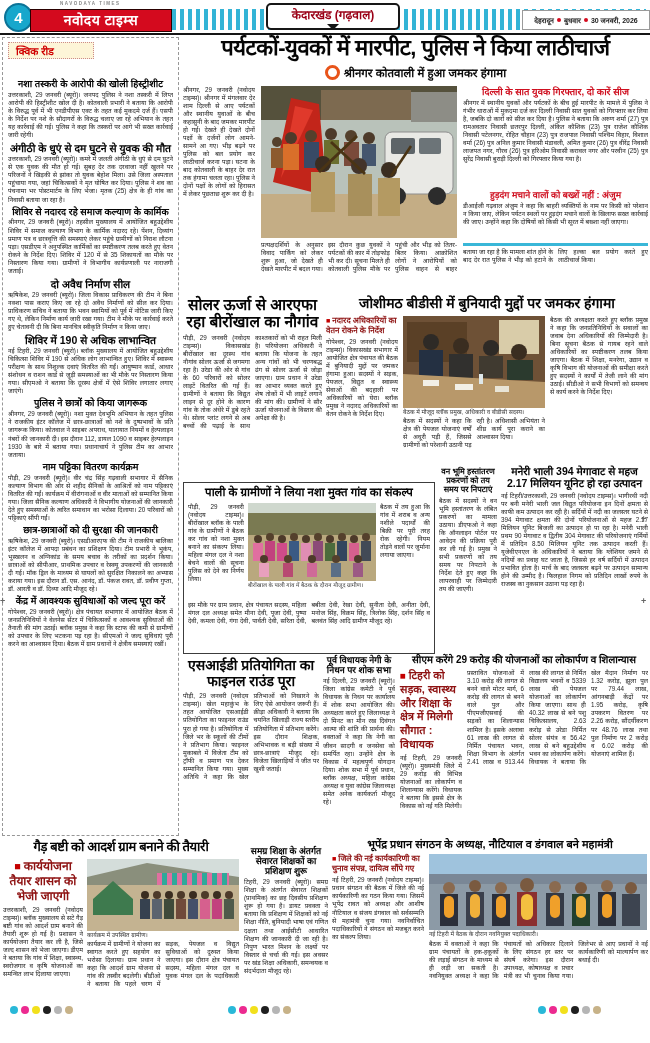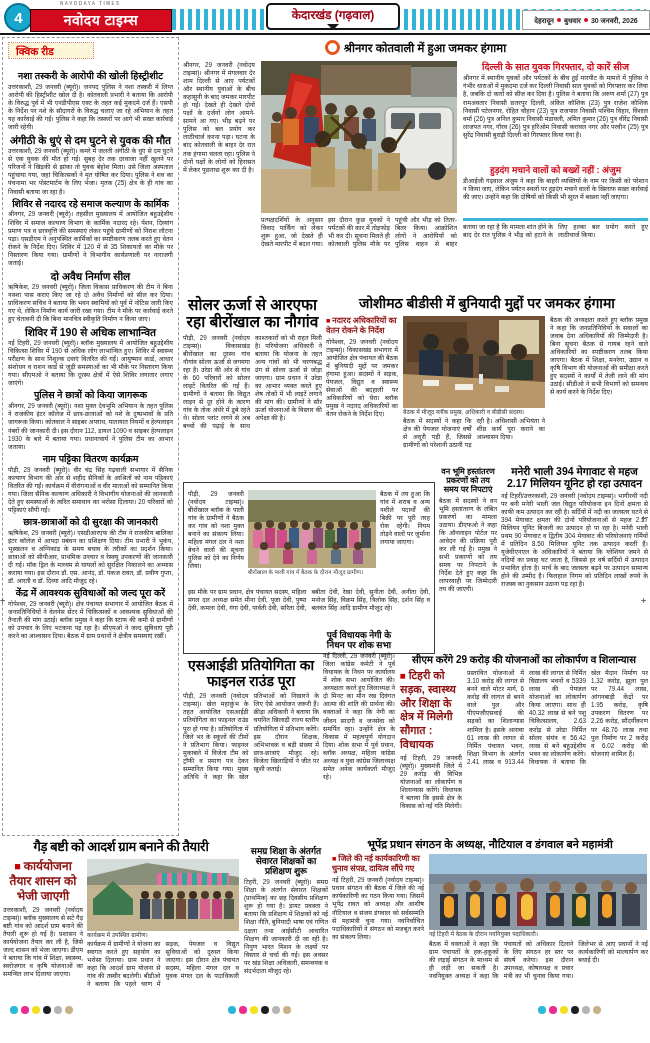--- a/index.html
+++ b/index.html
@@ -25,40 +25,40 @@
   .hl{font-weight:900;color:#050505;line-height:1.12;text-align:center;}
   .nowrap{white-space:nowrap;}
   .jbody{font-size:6.3px;line-height:1.28;text-align:justify;color:#1d1d1d;overflow:hidden;}
   .cap{font-size:6px;color:#333;line-height:1.2;padding:1px 0;}
   .redhead{color:#cf1020;font-weight:900;text-align:center;line-height:1.2;}
   .subbul{color:#8e1212;font-weight:900;line-height:1.25;}
   .subbul:before{content:"■ ";color:#c40000;font-size:0.9em;}
   
   .qr{left:2px;top:37px;width:177px;height:799px;border:1px dashed #979797;padding:4px 5px;box-sizing:border-box;overflow:hidden;}
   .qr-title{width:86px;height:17px;background:#fdf5d8;border:1px dotted #cc8a8a;color:#d00000;
-            font-weight:900;font-size:10.5px;line-height:16px;padding-left:7px;box-sizing:border-box;margin-bottom:12px;}
+            font-weight:900;font-size:10.5px;line-height:16px;padding-left:7px;box-sizing:border-box;margin-bottom:20px;}
   .qr-h{font-size:9.5px;font-weight:900;text-align:center;line-height:1.15;margin:3px 0 1px;color:#050505;}
   .qr-h.big{font-size:10.5px;}
   
   .lead{left:183px;top:36px;width:465px;}
   .lead-h{font-size:22px;letter-spacing:-0.5px;}
   .lead-sub{margin-top:4px;display:flex;justify-content:center;align-items:center;gap:14px;
             font-size:11.5px;font-weight:900;color:#0a0a0a;}
   .ring{width:9px;height:9px;border:3px solid #e8541a;border-radius:50%;display:inline-block;flex:0 0 auto;margin-right:4px;}
   .lead-grid{margin-top:6px;display:grid;grid-template-columns:72px 196px 1fr;gap:6px;}
   .sb-rule{height:3px;background:#39b7d8;margin:3px 0 2px;}
   
   .solar{left:183px;top:296px;width:139px;}
   .josh{left:326px;top:296px;width:322px;}
   .palibox{left:183px;top:482px;width:252px;height:172px;border:1px solid #3c3c3c;padding:3px 4px;box-sizing:border-box;}
   .vanb{left:439px;top:468px;width:58px;}
   .maneri{left:501px;top:466px;width:147px;}
   .cmart{left:400px;top:654px;width:248px;}
   .sid{left:183px;top:658px;width:136px;}
-  .negi{left:323px;top:630px;width:72px;}
+  .negi{left:323px;top:655px;width:72px;}
   .gaid{left:3px;top:840px;width:236px;}
   .samagra{left:244px;top:846px;width:84px;}
   .bhup{left:332px;top:838px;width:316px;}
   .grid{display:grid;gap:5px;margin-top:4px;}
   .cols2{column-count:2;column-gap:5px;}
   .cols3{column-count:3;column-gap:5px;}
   
   .regdots{display:flex;gap:3px;align-items:center;}
   .regdots i{width:8px;height:8px;border-radius:50%;display:block;}
   .d1{background:#29b8d8}.d2{background:#ec2a90}.d3{background:#f2e01c}
@@ -120,20 +120,21 @@
       <div class="qr-h">छात्र-छात्राओं को दी सुरक्षा की जानकारी</div>
       <div class="jbody">ऋषिकेश, 29 जनवरी (ब्यूरो)। एसडीआरएफ की टीम ने राजकीय बालिका इंटर कॉलेज में आपदा प्रबंधन का प्रशिक्षण दिया। टीम प्रभारी ने भूकंप, भूस्खलन व अग्निकांड के समय बचाव के तरीकों का प्रदर्शन किया। छात्राओं को सीपीआर, प्राथमिक उपचार व रेस्क्यू उपकरणों की जानकारी दी गई। मॉक ड्रिल के माध्यम से घायलों को सुरक्षित निकालने का अभ्यास कराया गया। इस दौरान डॉ. एस. आनंद, डॉ. पंकज रावत, डॉ. प्रवीण गुप्ता, डॉ. आरती व डॉ. दिव्या आदि मौजूद रहे।</div>
     </div>
     <div>
       <div class="qr-h">केंद्र में आवश्यक सुविधाओं को जल्द पूरा करें</div>
       <div class="jbody">गोपेश्वर, 29 जनवरी (ब्यूरो)। क्षेत्र पंचायत सभागार में आयोजित बैठक में जनप्रतिनिधियों ने वेलनेस सेंटर में चिकित्सकों व आवश्यक सुविधाओं की तैनाती की मांग उठाई। ब्लॉक प्रमुख ने कहा कि स्टाफ की कमी से ग्रामीणों को उपचार के लिए भटकना पड़ रहा है। सीएमओ ने जल्द सुविधाएं पूरी करने का आश्वासन दिया। बैठक में ग्राम प्रधानों ने क्षेत्रीय समस्याएं रखीं।</div>
     </div>
   </div>
 
   <div class="abs lead">
+    <div class="hl lead-h nowrap">पर्यटकों-युवकों में मारपीट, पुलिस ने किया लाठीचार्ज</div>
     <div class="lead-sub">
       <span style="display:flex;align-items:center;">
         <span class="ring"></span>
         <span>श्रीनगर कोतवाली में हुआ जमकर हंगामा</span>
       </span>
     </div>
     <div class="lead-grid">
       <div class="jbody" style="height:190px;">श्रीनगर, 29 जनवरी (नवोदय टाइम्स)। श्रीनगर में मंगलवार देर शाम दिल्ली से आए पर्यटकों और स्थानीय युवाओं के बीच कहासुनी के बाद जमकर मारपीट हो गई। देखते ही देखते दोनों पक्षों के दर्जनों लोग आमने-सामने आ गए। भीड़ बढ़ने पर पुलिस को बल प्रयोग कर लाठीचार्ज करना पड़ा। घटना के बाद कोतवाली के बाहर देर रात तक हंगामा चलता रहा। पुलिस ने दोनों पक्षों के लोगों को हिरासत में लेकर पूछताछ शुरू कर दी है।</div>
       <div>
         <svg width="196" height="152" viewBox="0 0 196 152" role="img">
@@ -216,20 +217,21 @@
           <rect x="76" y="58" width="4" height="10" fill="#dfe8ea"></rect>
         </svg>
         <div class="cap">बैठक में मौजूद ब्लॉक प्रमुख, अधिकारी व बीडीसी सदस्य।</div>
         <div class="jbody cols2" style="height:46px;">बैठक में सदस्यों ने कहा कि क्षेत्र की पेयजल योजनाएं वर्षों से अधूरी पड़ी हैं, जिससे ग्रामीणों को परेशानी उठानी पड़ रही है। अधिशासी अभियंता ने शीघ्र कार्य पूरा कराने का आश्वासन दिया।</div>
       </div>
       <div class="jbody" style="height:160px;">बैठक की अध्यक्षता करते हुए ब्लॉक प्रमुख ने कहा कि जनप्रतिनिधियों के सवालों का जवाब देना अधिकारियों की जिम्मेदारी है। बिना सूचना बैठक से गायब रहने वाले अधिकारियों का स्पष्टीकरण तलब किया जाएगा। बैठक में शिक्षा, मनरेगा, उद्यान व कृषि विभाग की योजनाओं की समीक्षा करते हुए सदस्यों ने कार्यों में तेजी लाने की मांग उठाई। सीडीओ ने सभी विभागों को समन्वय से कार्य करने के निर्देश दिए।</div>
     </div>
   </div>
 
   <div class="abs palibox">
+    <div class="hl nowrap" style="font-size:11.5px;">पाली के ग्रामीणों ने लिया नशा मुक्त गांव का संकल्प</div>
     <div class="grid" style="grid-template-columns:56px 128px 1fr;gap:4px;">
       <div class="jbody" style="height:96px;">पौड़ी, 29 जनवरी (नवोदय टाइम्स)। बीरोंखाल ब्लॉक के पाली गांव के ग्रामीणों ने बैठक कर गांव को नशा मुक्त बनाने का संकल्प लिया। महिला मंगल दल ने नशा बेचने वालों की सूचना पुलिस को देने का निर्णय लिया।</div>
       <div>
         <svg width="128" height="78" viewBox="0 0 128 78" role="img">
           <rect width="128" height="78" fill="#b9a87e"></rect>
           <rect width="128" height="12" fill="#cfd8ce"></rect>
           <rect y="10" width="128" height="22" fill="#7a7a52"></rect>
           <circle cx="10" cy="36" r="4" fill="#4d3a2a"></circle>
             <rect x="5" y="40" width="10" height="18" fill="#e06fa0"></rect>
           <circle cx="22" cy="34" r="4" fill="#54402c"></circle>

